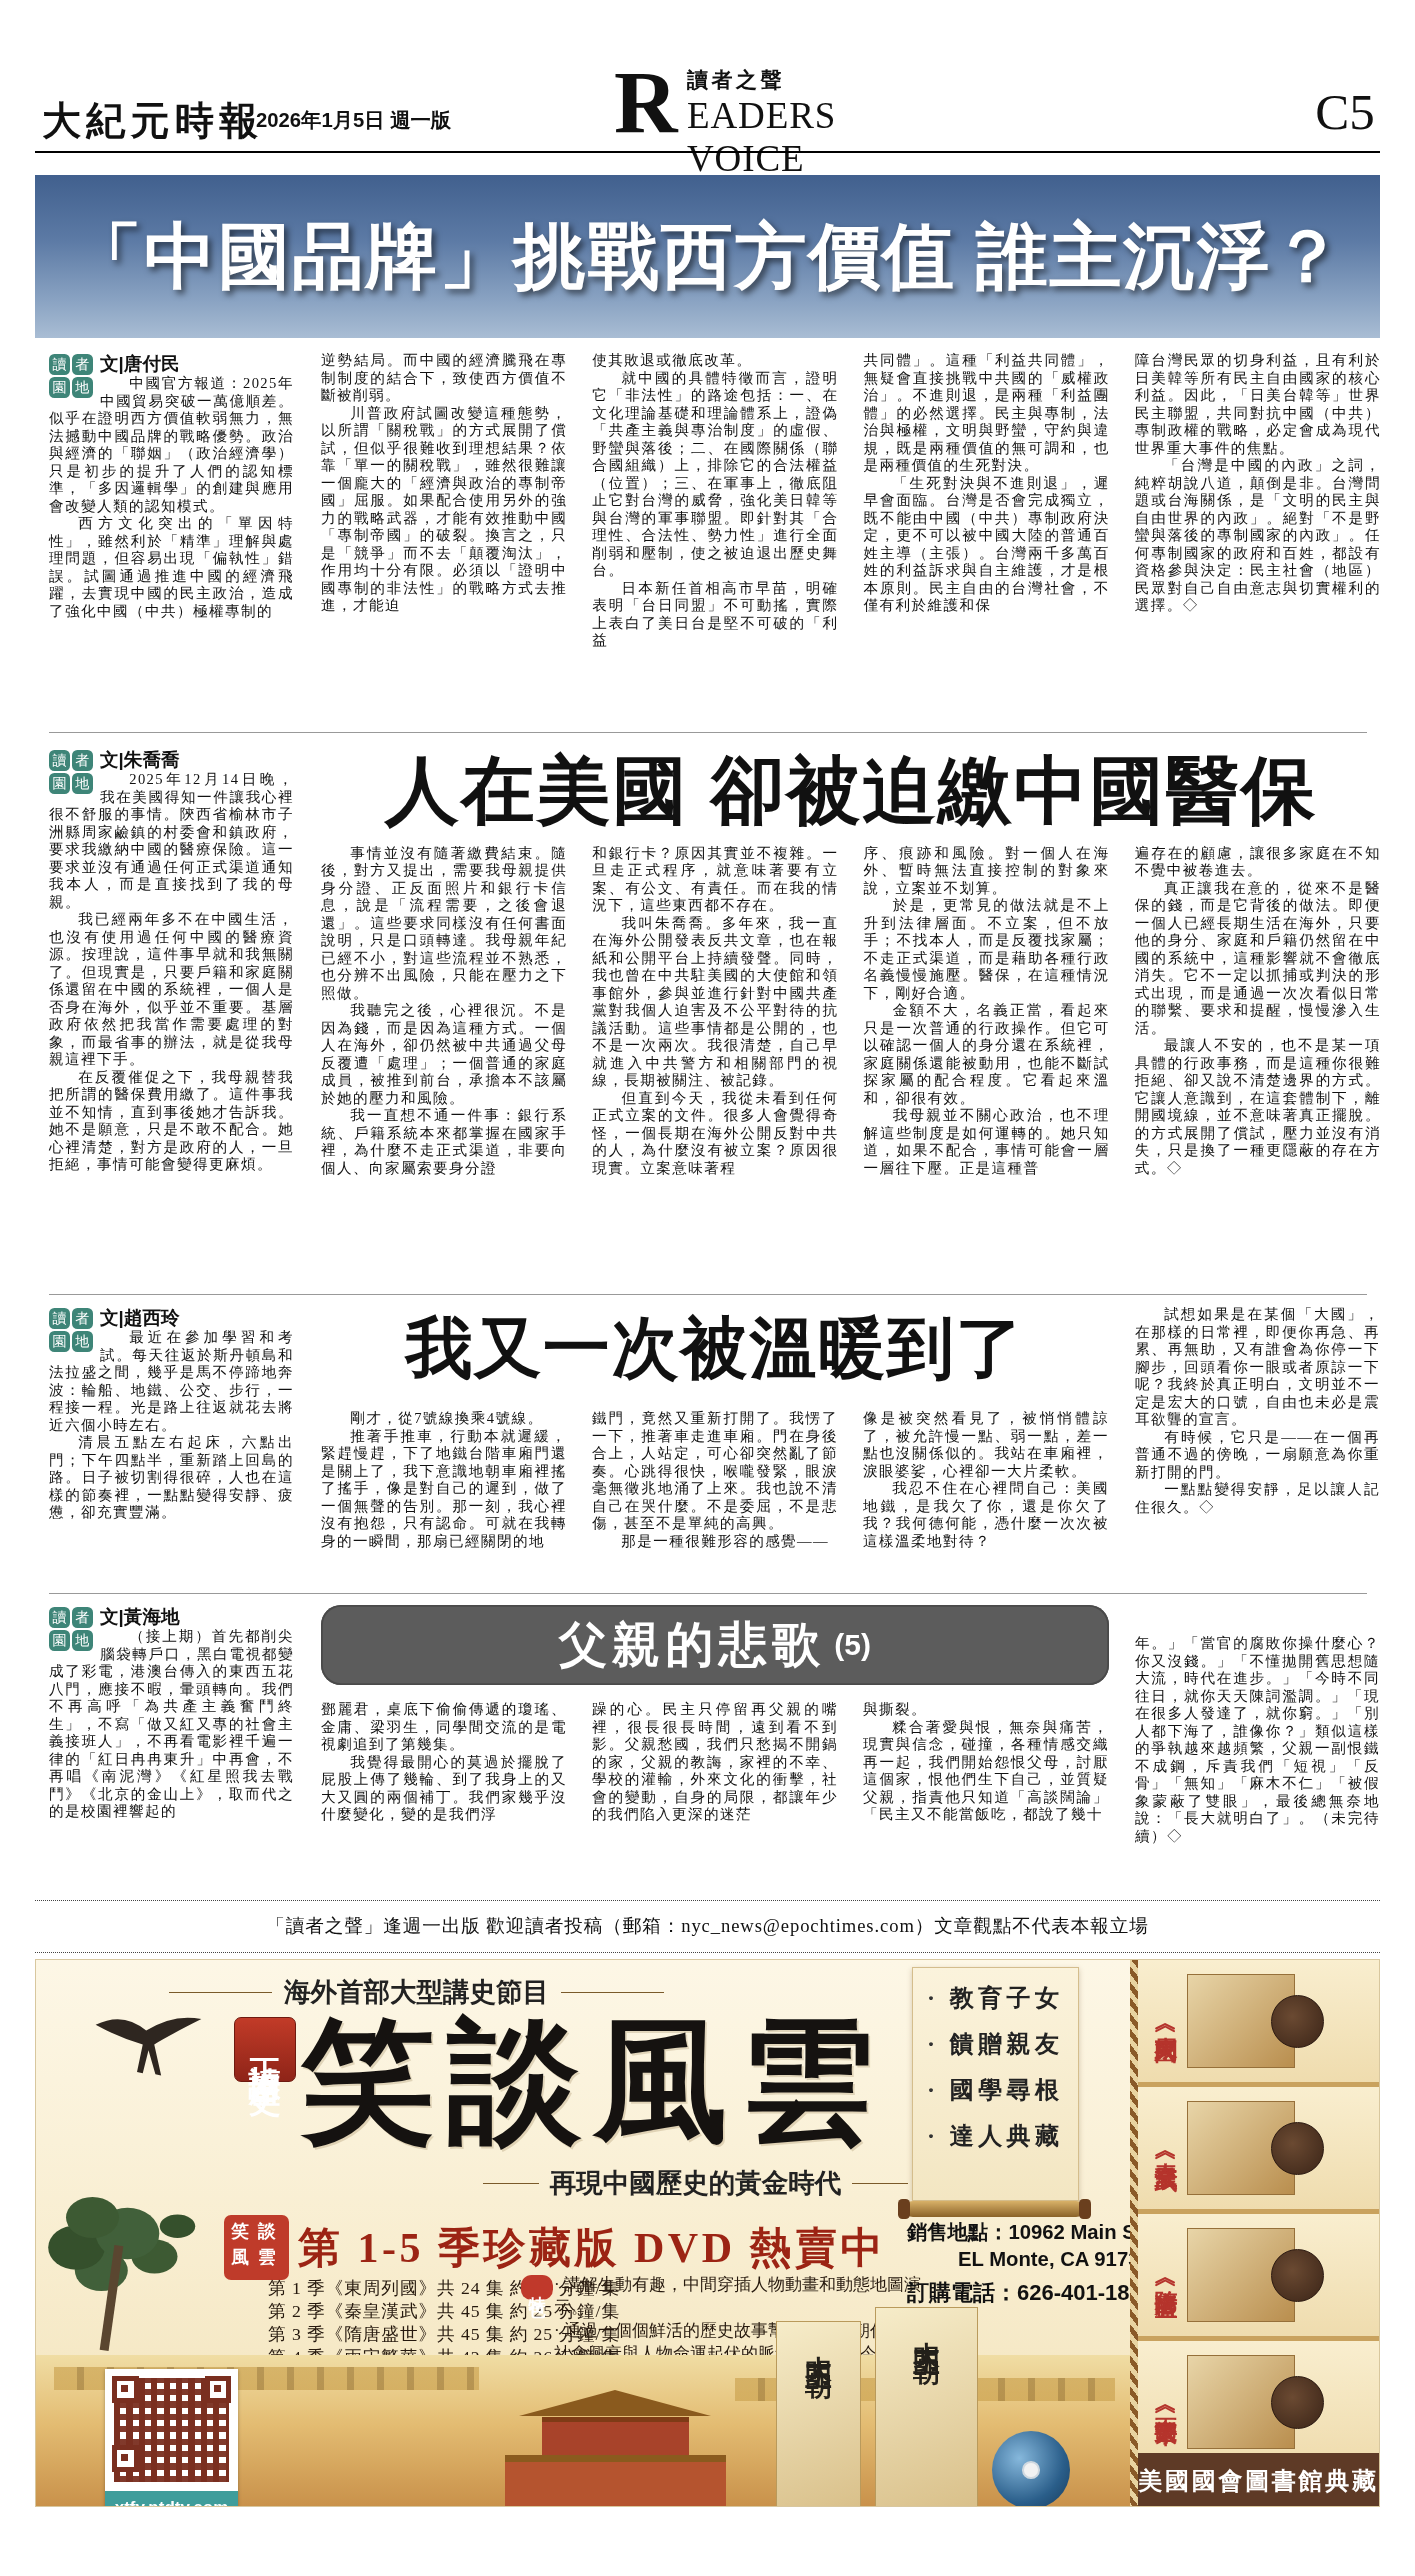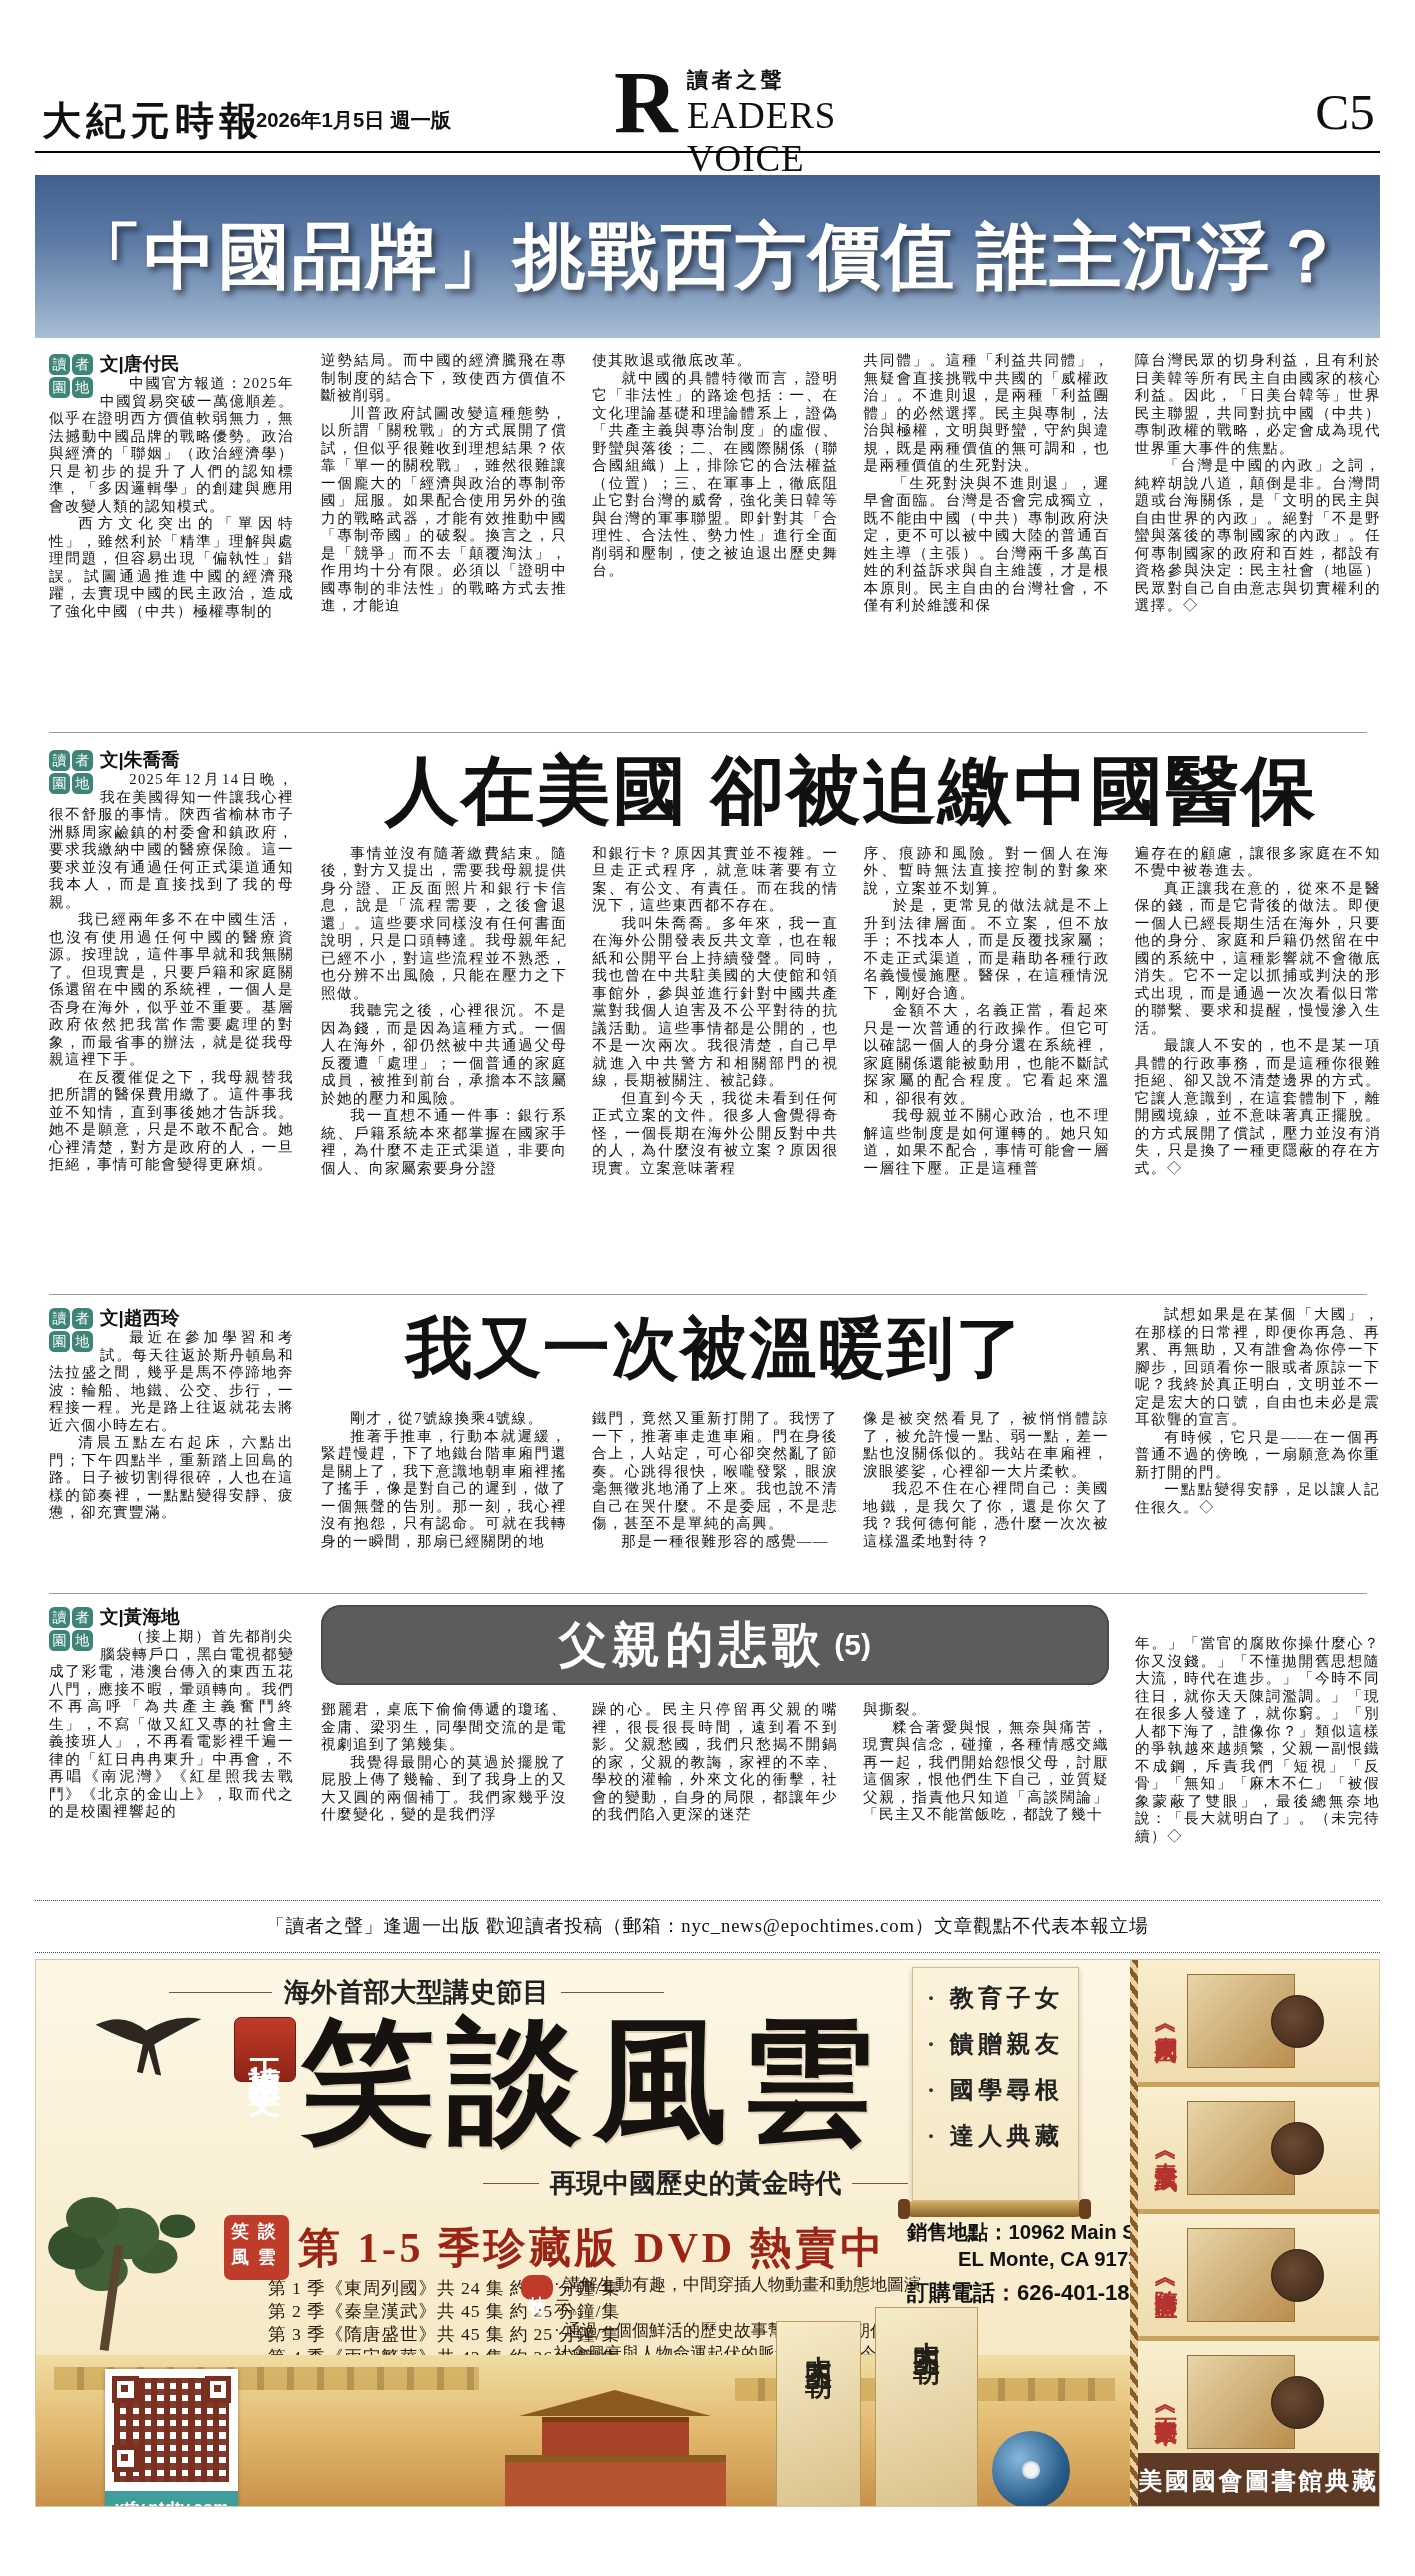--- a/index.html
+++ b/index.html
@@ -221,20 +221,21 @@
   </div>
   <div class="main">
     <div class="cols">
         <div class="col">
           <p class="cont">逆勢結局。而中國的經濟騰飛在專制制度的結合下，致使西方價值不斷被削弱。</p>
           <p>川普政府試圖改變這種態勢，以所謂「關稅戰」的方式展開了償試，但似乎很難收到理想結果？依靠「單一的關稅戰」，雖然很難讓一個龐大的「經濟與政治的專制帝國」屈服。如果配合使用另外的強力的戰略武器，才能有效推動中國「專制帝國」的破裂。換言之，只是「競爭」而不去「顛覆淘汰」，作用均十分有限。必須以「證明中國專制的非法性」的戰略方式去推進，才能迫</p>
         </div>
         <div class="col">
           <p class="cont">使其敗退或徹底改革。</p>
           <p>就中國的具體特徵而言，證明它「非法性」的路途包括：一、在文化理論基礎和理論體系上，證偽「共產主義與專治制度」的虛假、野蠻與落後；二、在國際關係（聯合國組織）上，排除它的合法權益（位置）；三、在軍事上，徹底阻止它對台灣的威脅，強化美日韓等與台灣的軍事聯盟。即針對其「合理性、合法性、勢力性」進行全面削弱和壓制，使之被迫退出歷史舞台。</p>
+          <p>日本新任首相高市早苗，明確表明「台日同盟」不可動搖，實際上表白了美日台是堅不可破的「利益</p>
         </div>
         <div class="col">
           <p class="cont">共同體」。這種「利益共同體」，無疑會直接挑戰中共國的「威權政治」。不進則退，是兩種「利益團體」的必然選擇。民主與專制，法治與極權，文明與野蠻，守約與違規，既是兩種價值的無可調和，也是兩種價值的生死對決。</p>
           <p>「生死對決與不進則退」，遲早會面臨。台灣是否會完成獨立，既不能由中國（中共）專制政府決定，更不可以被中國大陸的普通百姓主導（主張）。台灣兩千多萬百姓的利益訴求與自主維護，才是根本原則。民主自由的台灣社會，不僅有利於維護和保</p>
         </div>
         <div class="col">
           <p class="cont">障台灣民眾的切身利益，且有利於日美韓等所有民主自由國家的核心利益。因此，「日美台韓等」世界民主聯盟，共同對抗中國（中共）專制政權的戰略，必定會成為現代世界重大事件的焦點。</p>
           <p>「台灣是中國的內政」之詞，純粹胡說八道，顛倒是非。台灣問題或台海關係，是「文明的民主與自由世界的內政」。絕對「不是野蠻與落後的專制國家的內政」。任何專制國家的政府和百姓，都設有資格參與決定：民主社會（地區）民眾對自己自由意志與切實權利的選擇。◇</p>
         </div>
       </div>

